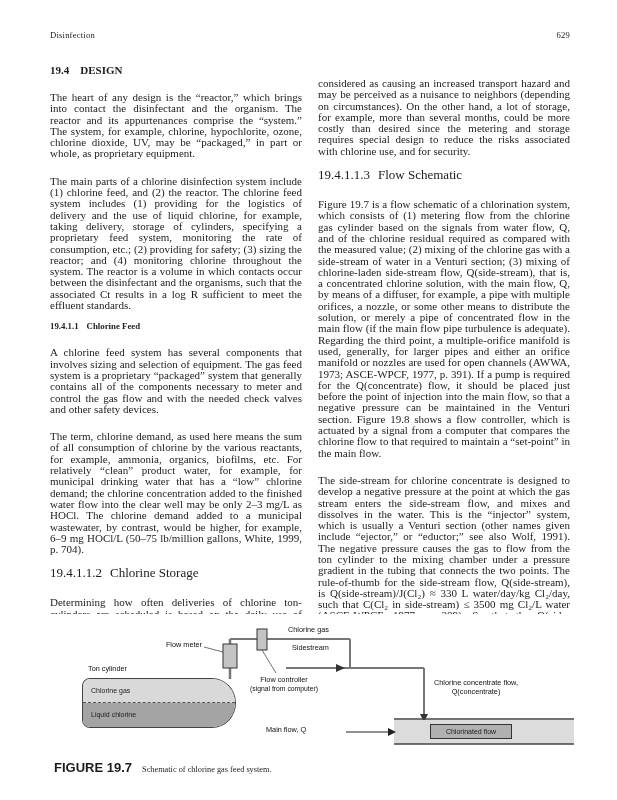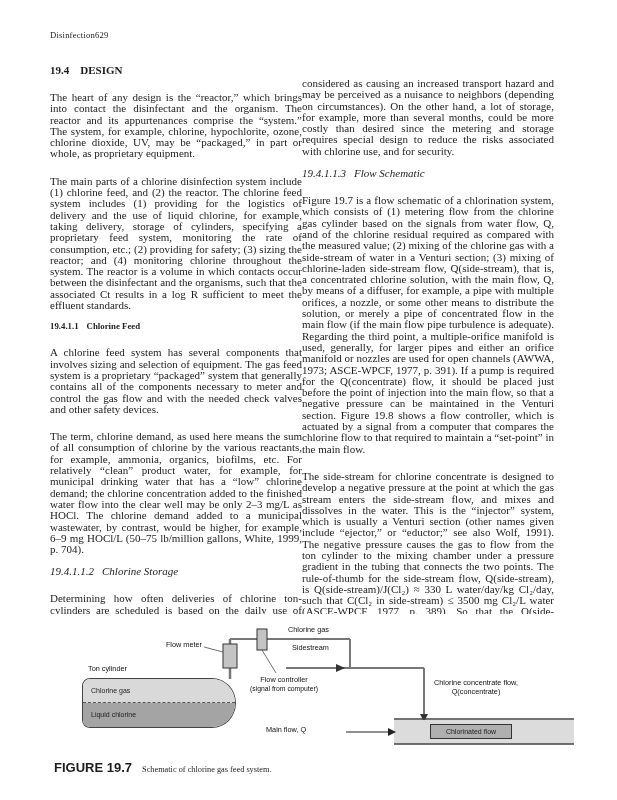--- a/index.html
+++ b/index.html
@@ -3,37 +3,37 @@
 <meta charset="utf-8">
 <style>
   html, body { margin: 0; padding: 0; background: #e9e9e9; }
   .page {
     width: 617px; height: 800px; background: #ffffff;
     font-family: "Liberation Serif", serif; color: #1c1c1c;
     box-sizing: border-box; padding: 30px 47px 0 50px;
     position: relative; margin: 0 auto; overflow: hidden;
   }
   .runhead {
-    display: flex; 
+    display: flex; justify-content: space-between;
     font-size: 8.6px; margin-bottom: 22px; letter-spacing: 0.2px;
   }
-  .columns { display: flex; gap: 0; height: 552px; overflow: hidden; }
+  .columns { display: flex; gap: 16px; height: 552px; overflow: hidden; }
   .col { width: 252px; }
   .para {
     font-size: 11px; line-height: 11.3px; text-align: justify;
     margin: 16px 0 8px 0; hyphens: auto;
   }
   .h1 { font-size: 11px; font-weight: bold; margin: 2px 0 8px 0; }
   .h1 .hnum { margin-right: 11px; }
   .h2 { font-size: 9.6px; font-weight: bold; margin: 11px 0 7px 0; }
   .h2 .hnum { margin-right: 9px; }
   .h2 .sc { font-variant: small-caps; letter-spacing: 0.4px; }
   .h3 { font-size: 8.8px; font-weight: bold; margin: 10px 0 6px 0; }
   .h3 .hnum { margin-right: 8px; }
-  .h4 { font-size: 11px; font-style: italic; margin: 10px 0 6px 0; }
+  .h4 { font-size: 13px; margin: 10px 0 6px 0; }
   .h4 .hnum { margin-right: 8px; }
 
   
   .figure {
     position: relative; width: 520px; height: 128px;
     margin: 8px 0 0 4px;
     font-family: "Liberation Sans", sans-serif;
   }
   .figure svg { position: absolute; left: 0; top: 0; }
   .figlabel {

